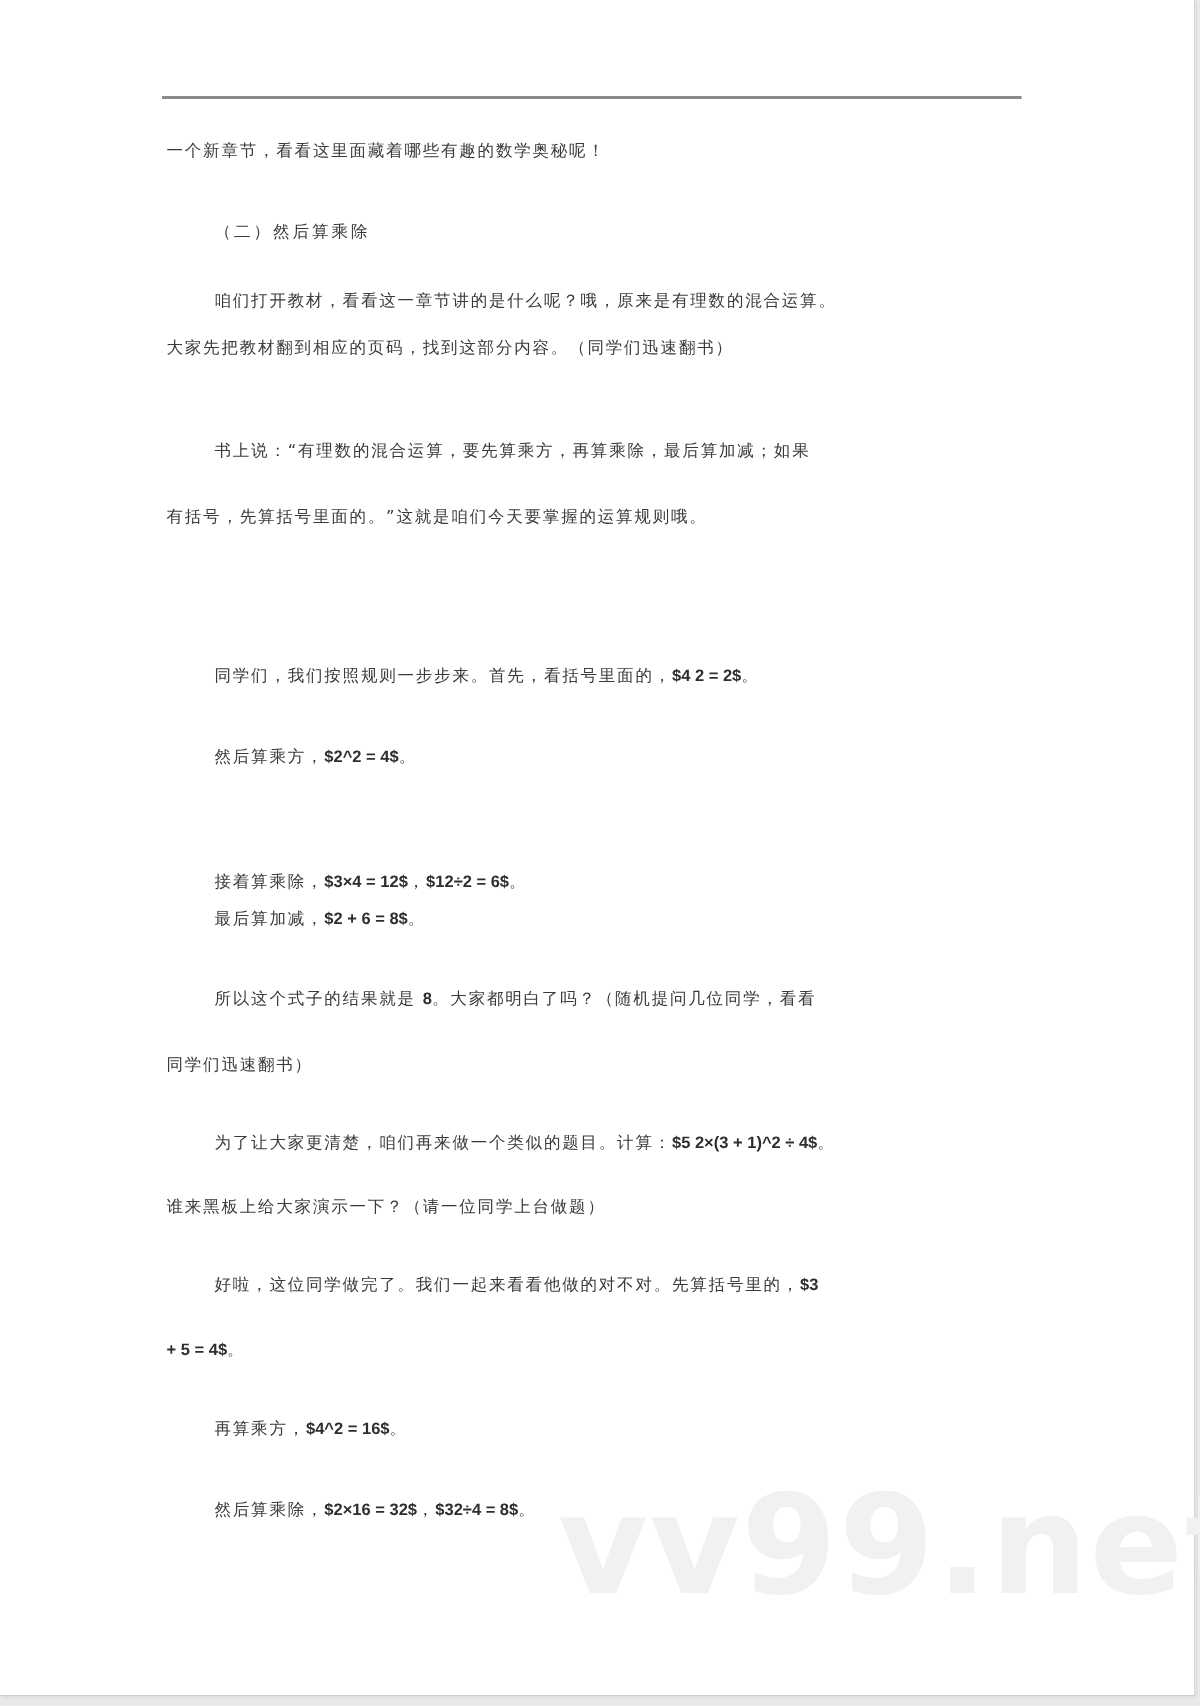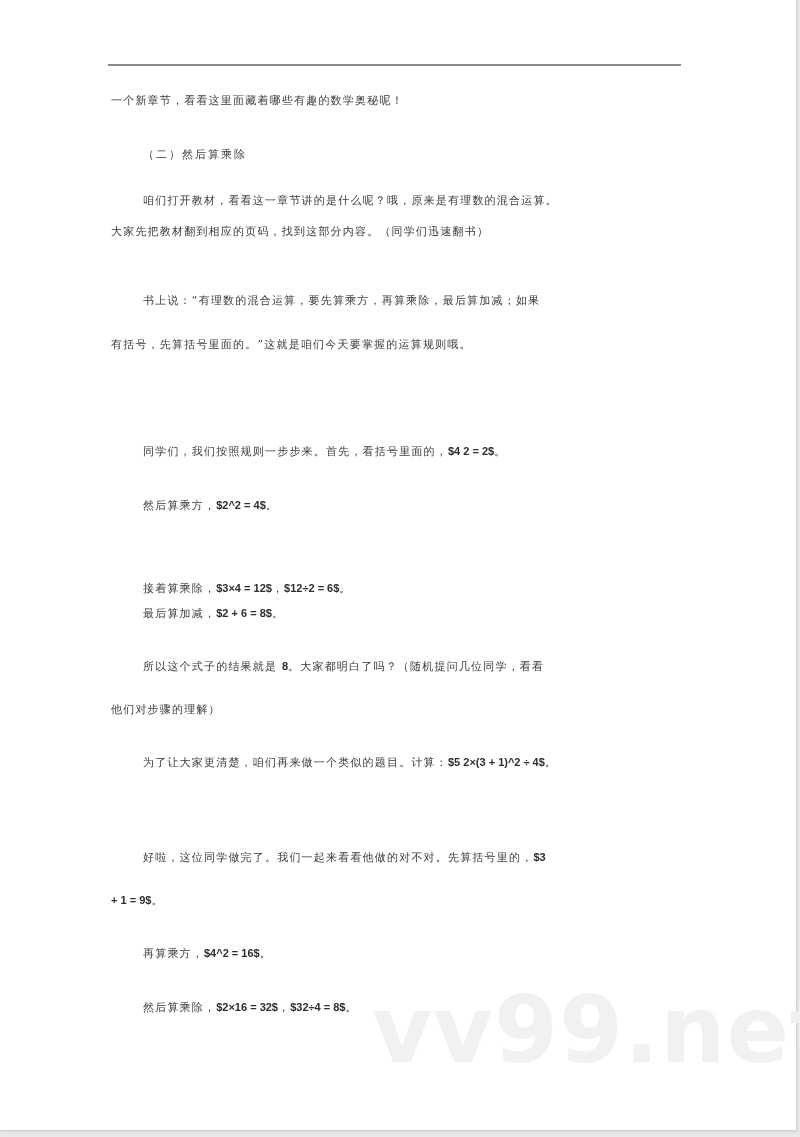--- a/index.html
+++ b/index.html
@@ -96,31 +96,32 @@
     <span>接着算乘除，</span><span class="math">$3×4 = 12$</span><span>，</span><span class="math">$12÷2 = 6$</span><span>。</span>
   </div>
 
   <div class="line indent" style="top:603px">
     <span>最后算加减，</span><span class="math">$2 + 6 = 8$</span><span>。</span>
   </div>
 
   <div class="line indent" style="top:656px">
     <span>所以这个式子的结果就是 </span><span class="math">8</span><span>。大家都明白了吗？（随机提问几位同学，看看</span>
   </div>
-  <div class="line" style="top:700px">他们对步骤的理解）</div>
+  <div class="line" style="top:700px">同学们迅速翻书）</div>
 
   <div class="line indent" style="top:752px">
     <span>为了让大家更清楚，咱们再来做一个类似的题目。计算：</span><span class="math">$5    2×(3 + 1)^2 ÷ 4$</span><span>。</span>
   </div>
+  <div class="line" style="top:795px">谁来黑板上给大家演示一下？（请一位同学上台做题）</div>
 
   <div class="line indent" style="top:847px">
     <span>好啦，这位同学做完了。我们一起来看看他做的对不对。先算括号里的，</span><span class="math">$3</span>
   </div>
   <div class="line" style="top:890px">
-    <span class="math">+ 1 = 9$</span><span>。</span>
+    <span class="math">+ 5 = 4$</span><span>。</span>
   </div>
 
   <div class="line indent" style="top:943px">
     <span>再算乘方，</span><span class="math">$4^2 = 16$</span><span>。</span>
   </div>
 
   <div class="line indent" style="top:997px">
     <span>然后算乘除，</span><span class="math">$2×16 = 32$</span><span>，</span><span class="math">$32÷4 = 8$</span><span>。</span>
   </div>
 </div>

